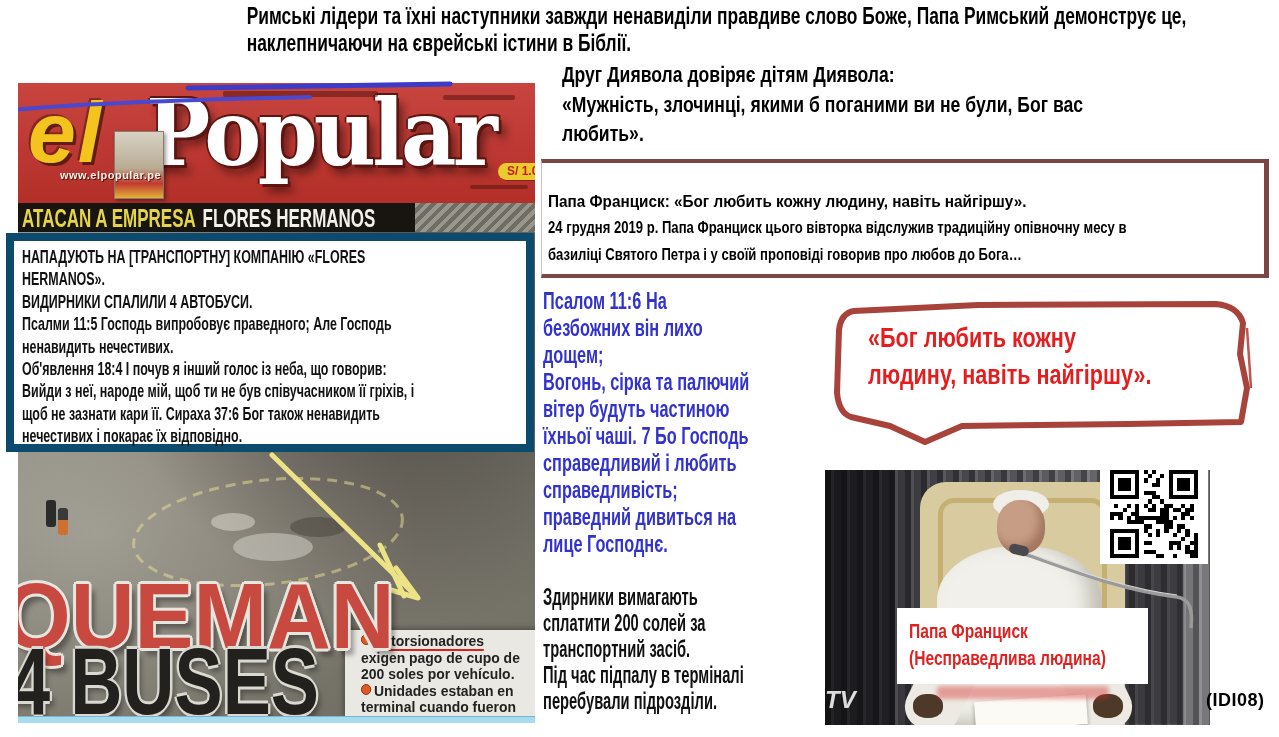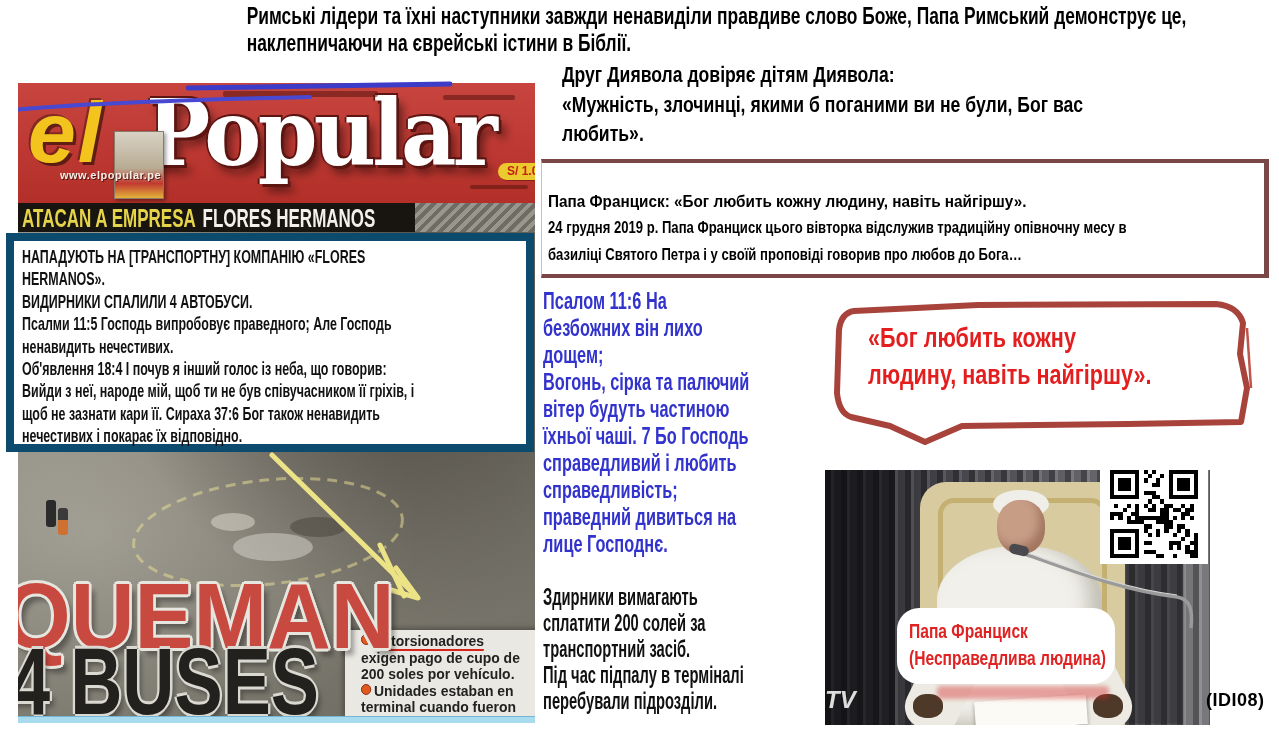--- a/index.html
+++ b/index.html
@@ -110,21 +110,21 @@
   .head{position:absolute;left:172px;top:30px;width:48px;height:54px;background:#c79d86;border-radius:46%;
         box-shadow:inset -6px -8px 8px rgba(120,70,50,.45);}
   .body{position:absolute;left:112px;top:76px;width:165px;height:180px;background:#f1f0ea;
         border-radius:48% 48% 6px 6px / 30% 30% 4px 4px;box-shadow:inset -14px -6px 18px rgba(150,145,130,.5);}
   .arm{position:absolute;width:55px;height:120px;background:#eceae2;border-radius:22px;}
   .hand{position:absolute;width:30px;height:24px;background:#4e3828;border-radius:45%;filter:blur(.6px);}
   .paper{position:absolute;left:150px;top:228px;width:112px;height:30px;background:#fbfaf4;transform:rotate(-4deg);
          box-shadow:0 2px 4px rgba(0,0,0,.35);}
   .redblur{position:absolute;left:112px;top:216px;width:172px;height:13px;background:rgba(215,40,40,.4);
            border-radius:4px;filter:blur(2px);}
-  .caption{position:absolute;left:72px;top:138px;width:218px;height:76px;background:#fff;z-index:4;border-radius:22px;}
+  .caption{position:absolute;left:72px;top:138px;width:251px;height:76px;background:#fff;z-index:4;}
   .captxt{margin:10px 0 0 12px;transform:scaleX(.78);transform-origin:0 0;width:290px;
           font-size:20px;font-weight:bold;line-height:27px;color:#e02222;}
   .tvmark{position:absolute;left:0px;top:216px;font-size:24px;font-weight:bold;font-style:italic;
           color:rgba(255,255,255,.85);}
   
   .qrwrap{left:1100px;top:466px;width:108px;height:98px;background:#fff;z-index:6;}
   .qrsvg{position:absolute;left:10px;top:4px;}
   .idtag{left:1206px;top:690px;font-size:18px;font-weight:bold;letter-spacing:.5px;}
 </style>
 </head>

